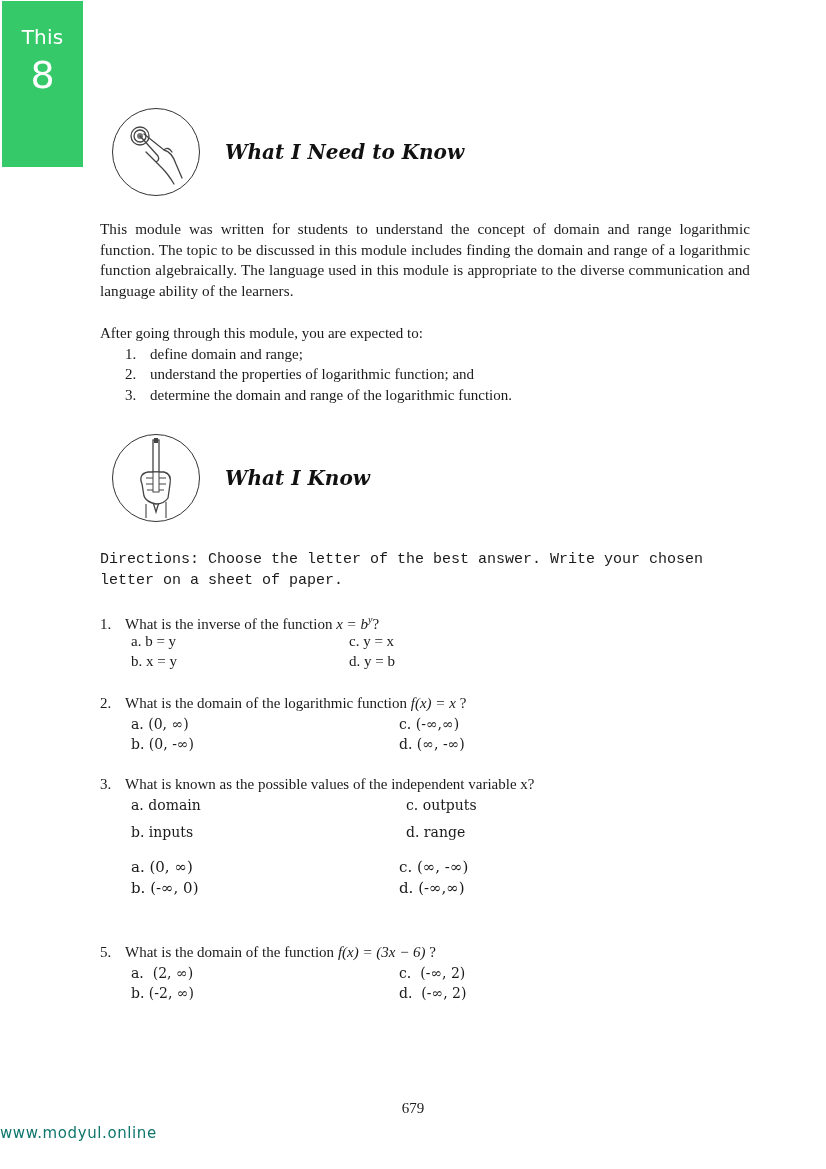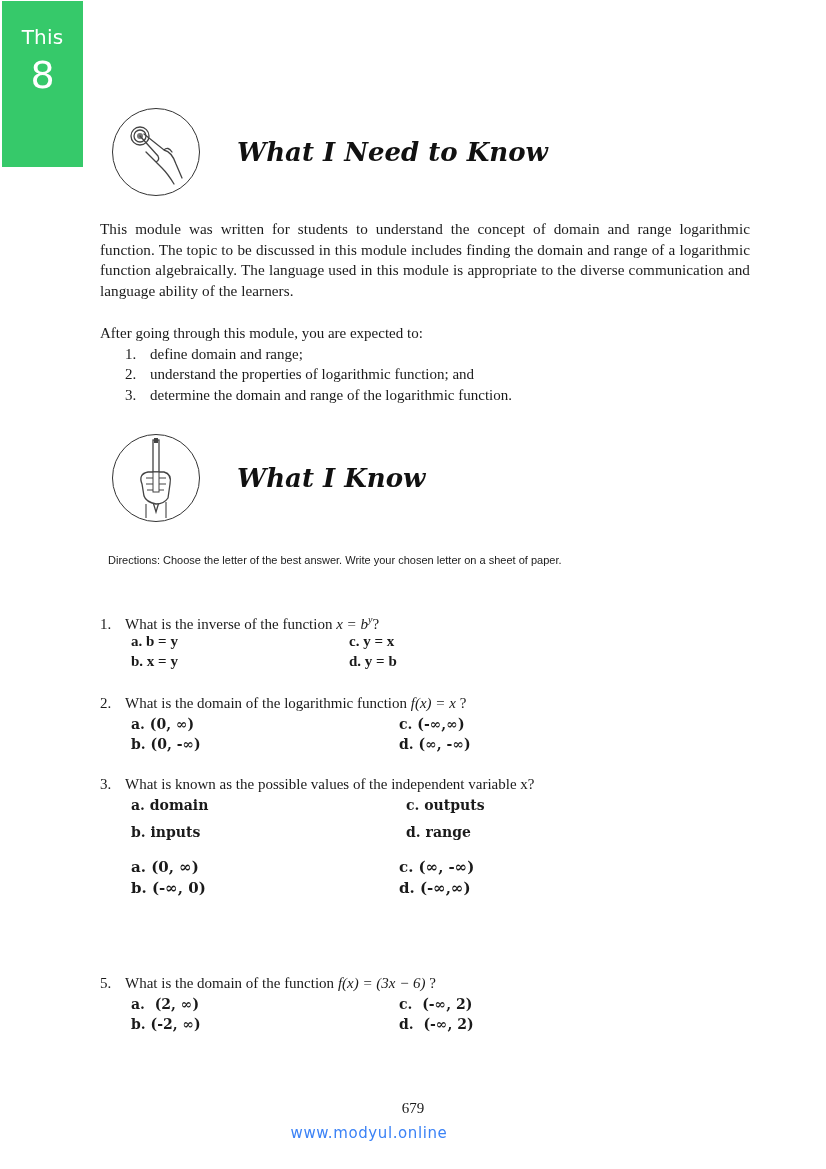--- a/index.html
+++ b/index.html
@@ -6,52 +6,52 @@
   body { width: 826px; height: 1169px; position: relative; overflow: hidden;
          font-family: "DejaVu Serif", "Liberation Serif", serif; color: #1a1a1a; }
   .week-tab { position: absolute; left: 2px; top: 1px; width: 81px; height: 166px;
               background: #36c96a; color: #fff; text-align: center;
               font-family: "DejaVu Sans", "Liberation Sans", sans-serif; }
   .week-tab .wk { display: block; margin-top: 24px; font-size: 20px; letter-spacing: 0.2px; }
   .week-tab .num { display: block; margin-top: 4px; font-size: 38px; font-weight: normal; }
   .section-head { position: absolute; left: 112px; display: flex; align-items: center; }
   .section-head .circle { width: 88px; height: 88px; border: 1.5px solid #333; border-radius: 50%;
                           display: flex; align-items: center; justify-content: center; box-sizing: border-box; }
-  .section-head .title { margin-left: 37px; font-family: "DejaVu Serif", "Liberation Serif", serif;
-                         font-weight: bold; font-style: italic; font-size: 26px; color: #111; }
+  .section-head .title { margin-left: 25px; font-family: "DejaVu Serif", "Liberation Serif", serif;
+                         font-weight: bold; font-style: italic; font-size: 20px; color: #111; }
   .head1 { top: 108px; }
   .head2 { top: 434px; }
   .para { position: absolute; left: 100px; width: 650px; font-size: 14.2px; line-height: 20.7px;
           text-align: justify; font-family: "Liberation Serif", "DejaVu Serif", serif; }
   .p1 { top: 219px; font-size: 15.2px; letter-spacing: 0.05px; }
   .p2 { top: 323px; font-size: 15px; }
   .obj-list { list-style: none; margin: 0; padding: 0; }
   .obj-list li { padding-left: 25px; }
   .obj-list .n { display: inline-block; width: 25px; }
-  .directions { position: absolute; left: 108px; top: 550px; width: 620px; font-size: 11px;
-                line-height: 20.5px; font-family: Liberation Sans, sans-serif; }
+  .directions { position: absolute; left: 100px; top: 550px; width: 620px; font-size: 15px;
+                line-height: 20.5px; font-family: Liberation Mono, monospace; }
   .q { position: absolute; left: 100px; width: 650px; font-size: 15px;
        font-family: "Liberation Serif", "DejaVu Serif", serif; }
   .q .stem { height: 20.5px; line-height: 20.5px; }
   .q .stem .qn { display: inline-block; width: 25px; }
   .q .opts { display: grid; grid-template-columns: 300px 200px; padding-left: 31px;
-             line-height: 20.5px; font-family: "DejaVu Serif", serif; font-size: 14px; font-weight: bold; }
+             line-height: 20.5px; font-family: "DejaVu Serif", serif; font-size: 14px; }
   .q.q1 .opts { grid-template-columns: 218px 200px; font-family: "Liberation Serif", serif; font-size: 15px; }
   .q.q3 .opts { grid-template-columns: 268px 200px; gap: 7px; }
   .q.q4 .opts, .q.q5 .opts, .q.q2 .opts { grid-template-columns: 268px 200px; }
   .math { font-style: italic; font-family: "Liberation Serif", "DejaVu Serif", serif; }
   .q1 { top: 610px; }
   .q2 { top: 693px; }
   .q3 { top: 774px; }
   .q4 { top: 857px; }
-  .q5 { top: 942px; margin-top: 31px; }
+  .q5 { top: 942px; }
   .page-num { position: absolute; top: 1100px; left: 0; width: 826px; text-align: center;
               font-size: 15px; font-family: "Liberation Serif", serif; }
-  .watermark { position: absolute; top: 1124px; left: 0; width: 738px; text-align: center;
-               font-size: 15px; color: #3b82f6; letter-spacing: 0.6px;
+  .watermark { position: absolute; top: 1124px; left: 0; width: 738px; 
+               font-size: 15px; color: #0f766e; letter-spacing: 0.6px;
                font-family: "DejaVu Sans", "Liberation Sans", sans-serif; }
 </style>
 </head>
 <body>
 
 <div class="week-tab">
   <span class="wk">This</span>
   <span class="num">8</span>
 </div>
 

